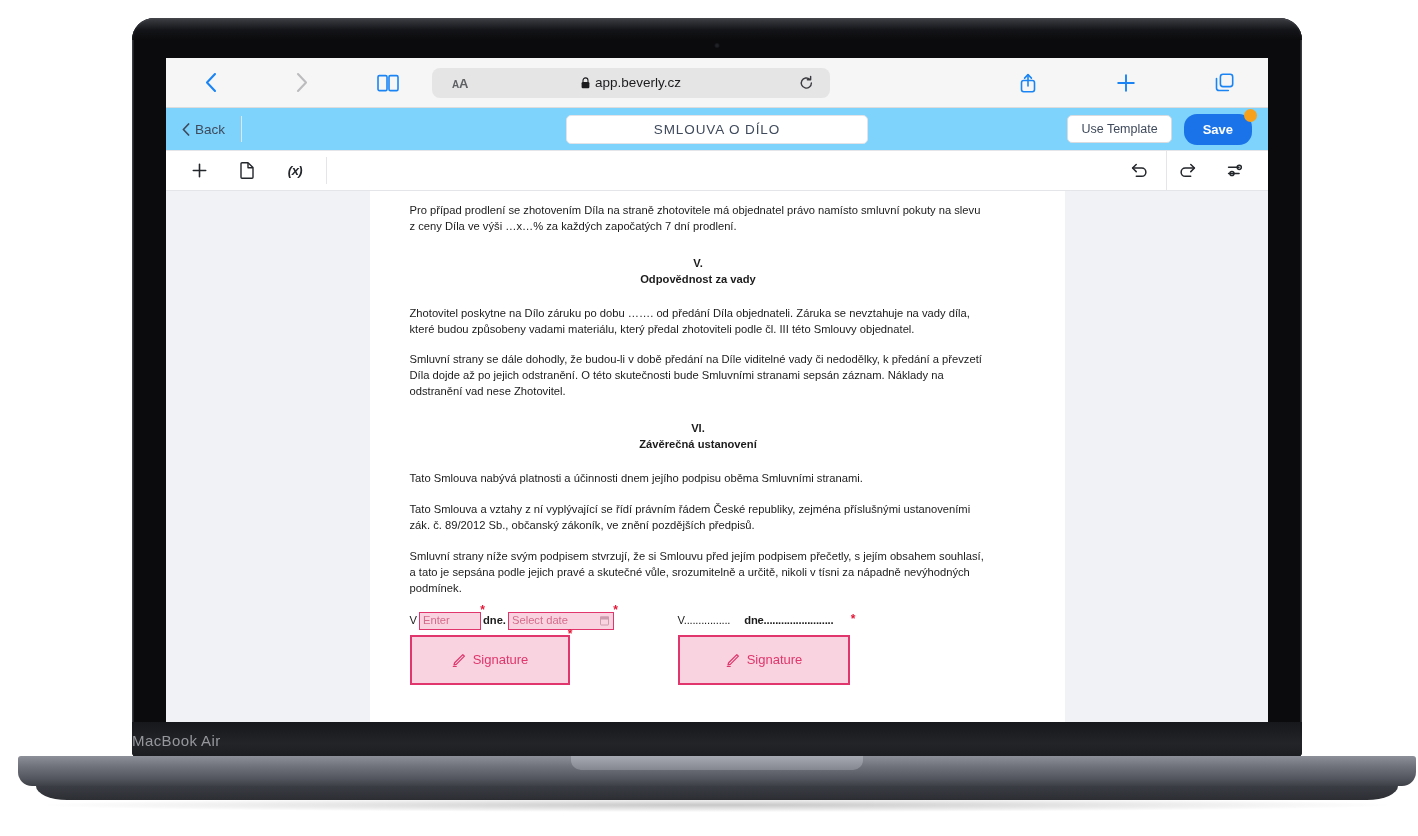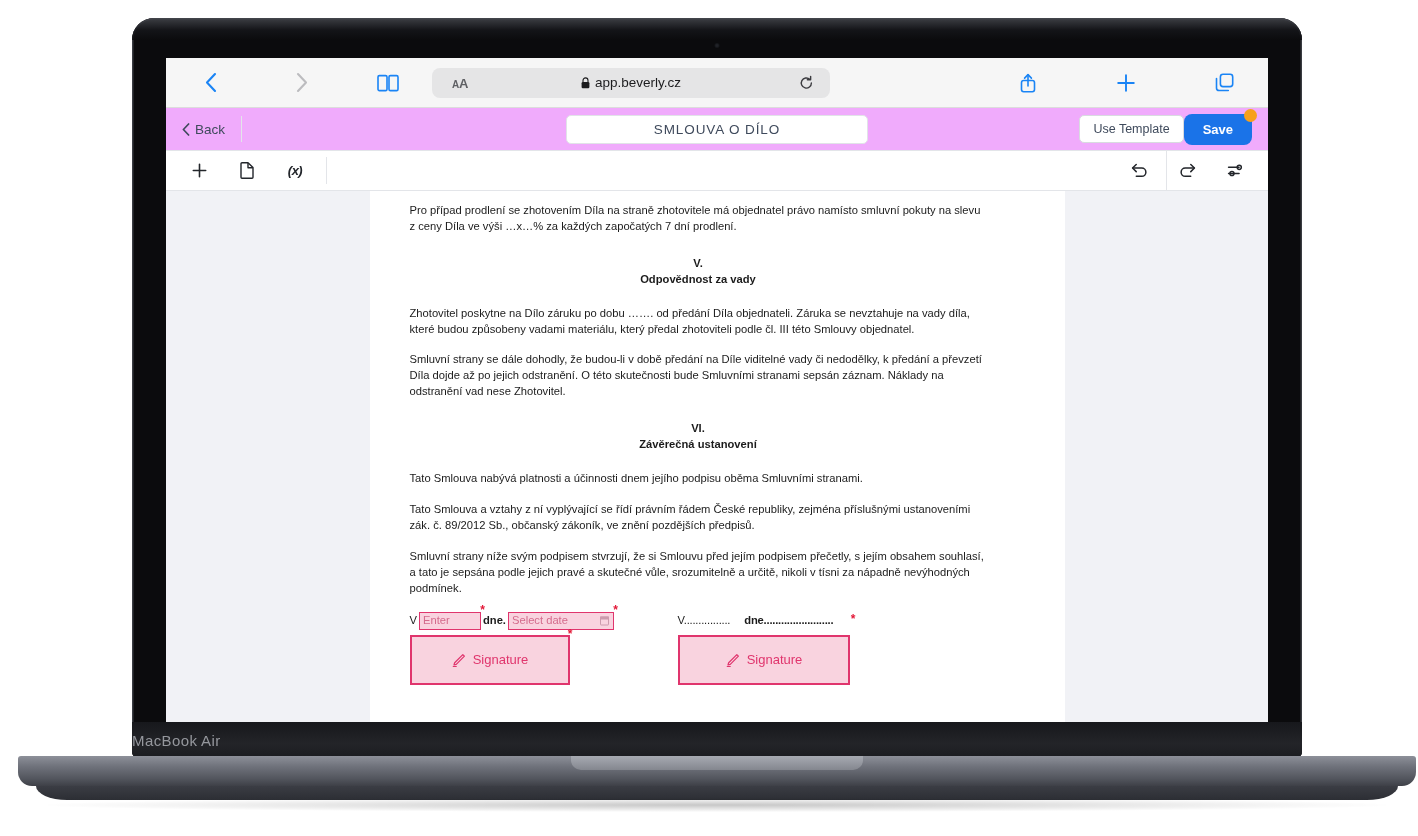--- a/index.html
+++ b/index.html
@@ -117,21 +117,21 @@
     gap: 5px;
     font-size: 13.5px; color: #1c1c1e;
   }
   .reload { position: absolute; right: 16px; color: #3c3c40; display:flex; }
 
   .browser-right { margin-left: auto; display: flex; align-items: center; }
 
   
   .app-header {
     height: 43px; width: 100%;
-    background: #f0abfc;
+    background: #7dd3fc;
     border-bottom: 1px solid #e3e5e9;
     display: flex; align-items: center;
     padding: 0 16px;
     position: relative;
   }
   .back-btn {
     display: flex; align-items: center; gap: 5px;
     font-size: 13.5px; color: #3f4a5c; font-weight: 500;
     padding-right: 16px;
     border-right: 1px solid #e3e5e9;
@@ -142,32 +142,32 @@
     position: absolute; left: 50%; transform: translateX(-50%);
     width: 302px; height: 29px;
     border: 1px solid #e1e3e8;
     border-radius: 5px;
     background: #fff;
     display: flex; align-items: center; justify-content: center;
     font-size: 13.5px; color: #3f4a5c; letter-spacing: .9px;
     cursor: text;
   }
   .header-right {
-    margin-left: auto; display: flex; align-items: center; 
+    margin-left: auto; display: flex; align-items: center; gap: 12px;
   }
   .btn-outline {
     height: 28px; padding: 0 13px;
     border: 1px solid #d8dbe0; border-radius: 5px;
     background: #fff;
     font-size: 12.5px; color: #3f4a5c;
     display: flex; align-items: center; cursor: pointer;
   }
   .btn-save {
     height: 31px; padding: 0 19px;
-    border-radius: 8px;
+    border-radius: 13px;
     background: #1a73e8;
     font-size: 13px; color: #fff; font-weight: 600;
     display: flex; align-items: center; cursor: pointer;
     position: relative;
   }
   .save-dot {
     position: absolute; right: -5px; top: -5px;
     width: 13px; height: 13px; border-radius: 50%;
     background: #f7a01b;
   }

